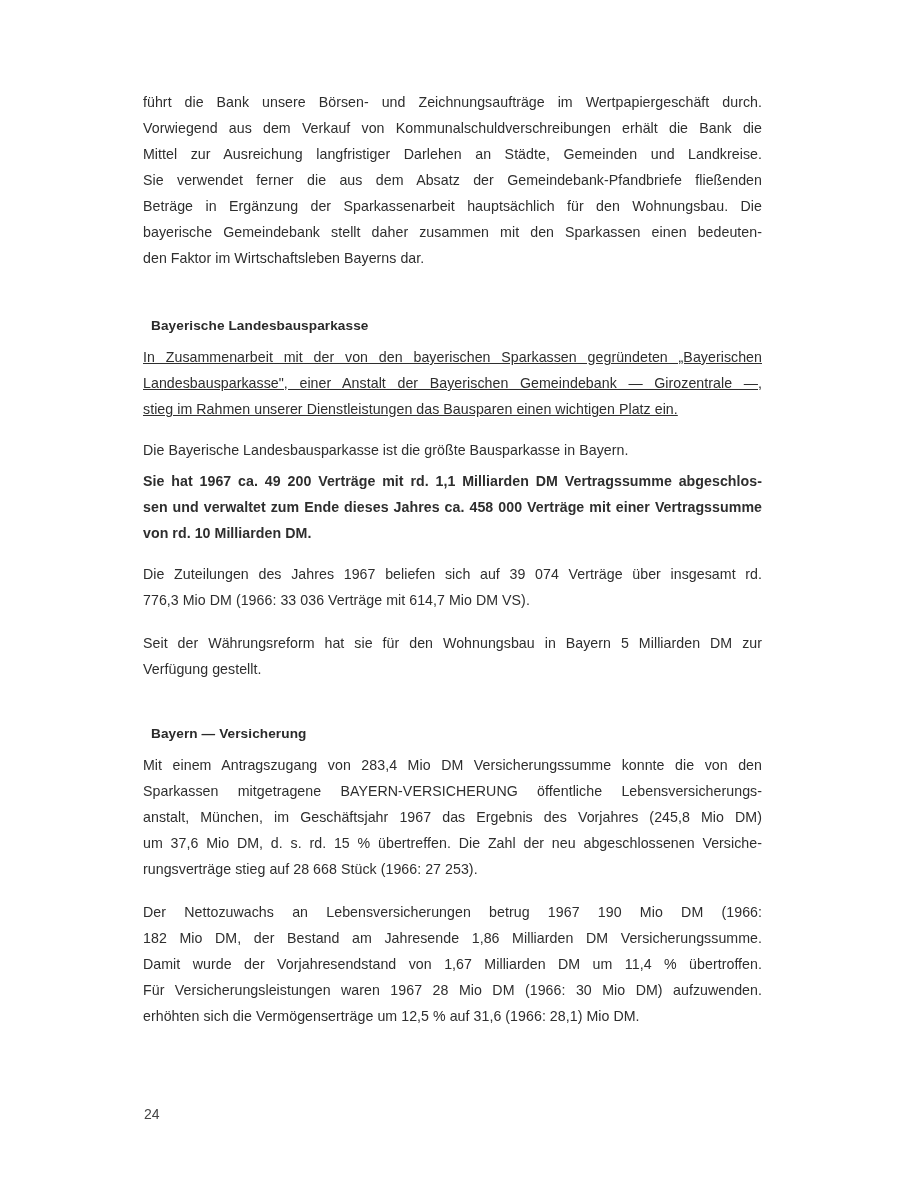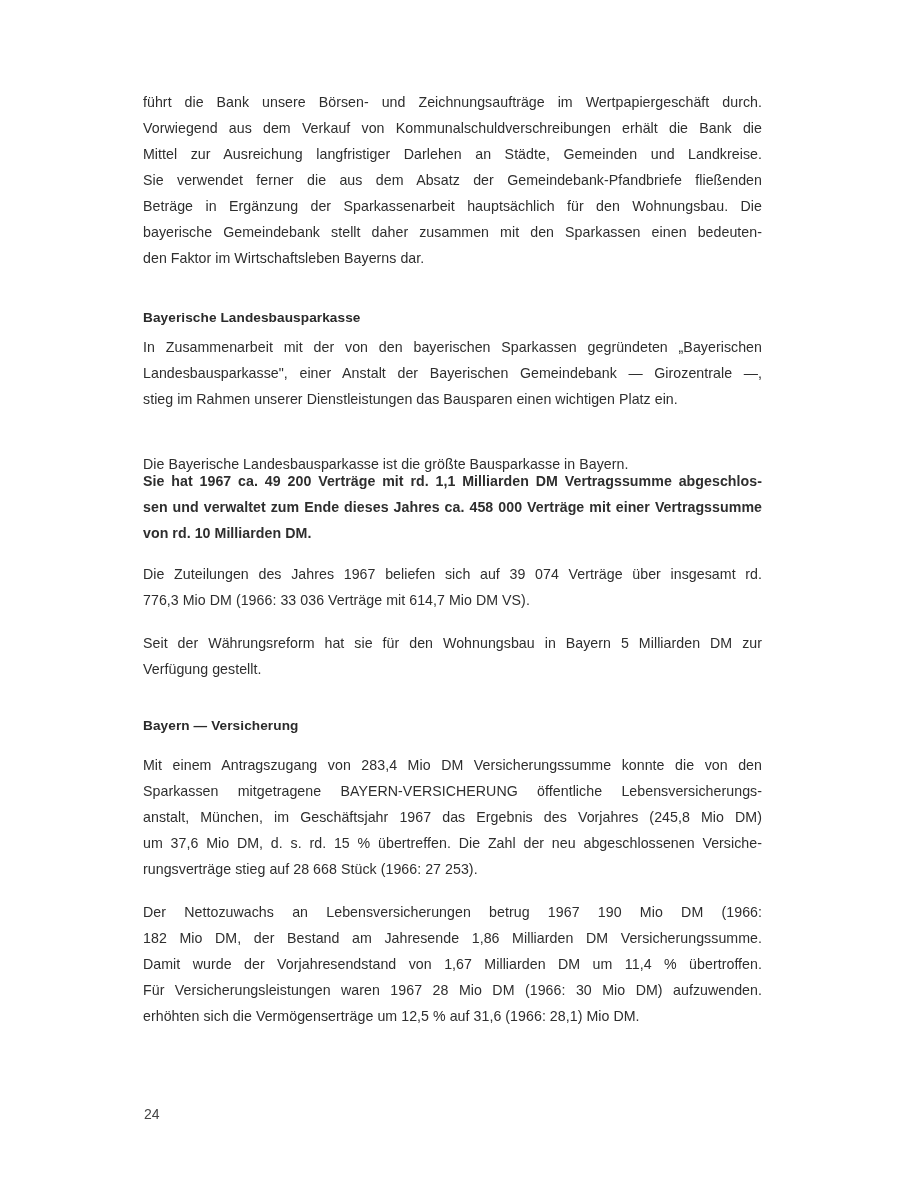--- a/index.html
+++ b/index.html
@@ -33,21 +33,21 @@
       text-align: justify;
       text-align-last: justify;
       white-space: nowrap;
     }
     .para .ln.last {
       text-align-last: left;
     }
     .heading {
       font-size: 13.6px;
       font-weight: bold;
-      margin: 0;
+      margin: 8px;
       color: #2a2a2a;
       letter-spacing: 0.1px;
     }
     .page-number {
       position: absolute;
       left: 144px;
       top: 1106px;
       font-size: 14px;
       color: #444;
     }
@@ -63,27 +63,27 @@
     <span class="ln">Vorwiegend aus dem Verkauf von Kommunalschuldverschreibungen erhält die Bank die</span>
     <span class="ln">Mittel zur Ausreichung langfristiger Darlehen an Städte, Gemeinden und Landkreise.</span>
     <span class="ln">Sie verwendet ferner die aus dem Absatz der Gemeindebank-Pfandbriefe fließenden</span>
     <span class="ln">Beträge in Ergänzung der Sparkassenarbeit hauptsächlich für den Wohnungsbau. Die</span>
     <span class="ln">bayerische Gemeindebank stellt daher zusammen mit den Sparkassen einen bedeuten-</span>
     <span class="ln last">den Faktor im Wirtschaftsleben Bayerns dar.</span>
   </div>
 
   <h2 class="abs heading" style="top:245px;">Bayerische Landesbausparkasse</h2>
 
-  <div class="abs para" style="top:269px;">
+  <div class="abs para" style="top:279px;text-decoration:underline;">
     <span class="ln">In Zusammenarbeit mit der von den bayerischen Sparkassen gegründeten „Bayerischen</span>
     <span class="ln">Landesbausparkasse", einer Anstalt der Bayerischen Gemeindebank — Girozentrale —,</span>
     <span class="ln last">stieg im Rahmen unserer Dienstleistungen das Bausparen einen wichtigen Platz ein.</span>
   </div>
 
-  <div class="abs para" style="top:386px;">
+  <div class="abs para" style="top:372px;">
     <span class="ln last">Die Bayerische Landesbausparkasse ist die größte Bausparkasse in Bayern.</span>
   </div>
 
   <div class="abs para" style="top:403px;font-weight:bold;">
     <span class="ln">Sie hat 1967 ca. 49 200 Verträge mit rd. 1,1 Milliarden DM Vertragssumme abgeschlos-</span>
     <span class="ln">sen und verwaltet zum Ende dieses Jahres ca. 458 000 Verträge mit einer Vertragssumme</span>
     <span class="ln last">von rd. 10 Milliarden DM.</span>
   </div>
 
   <div class="abs para" style="top:496px;">

